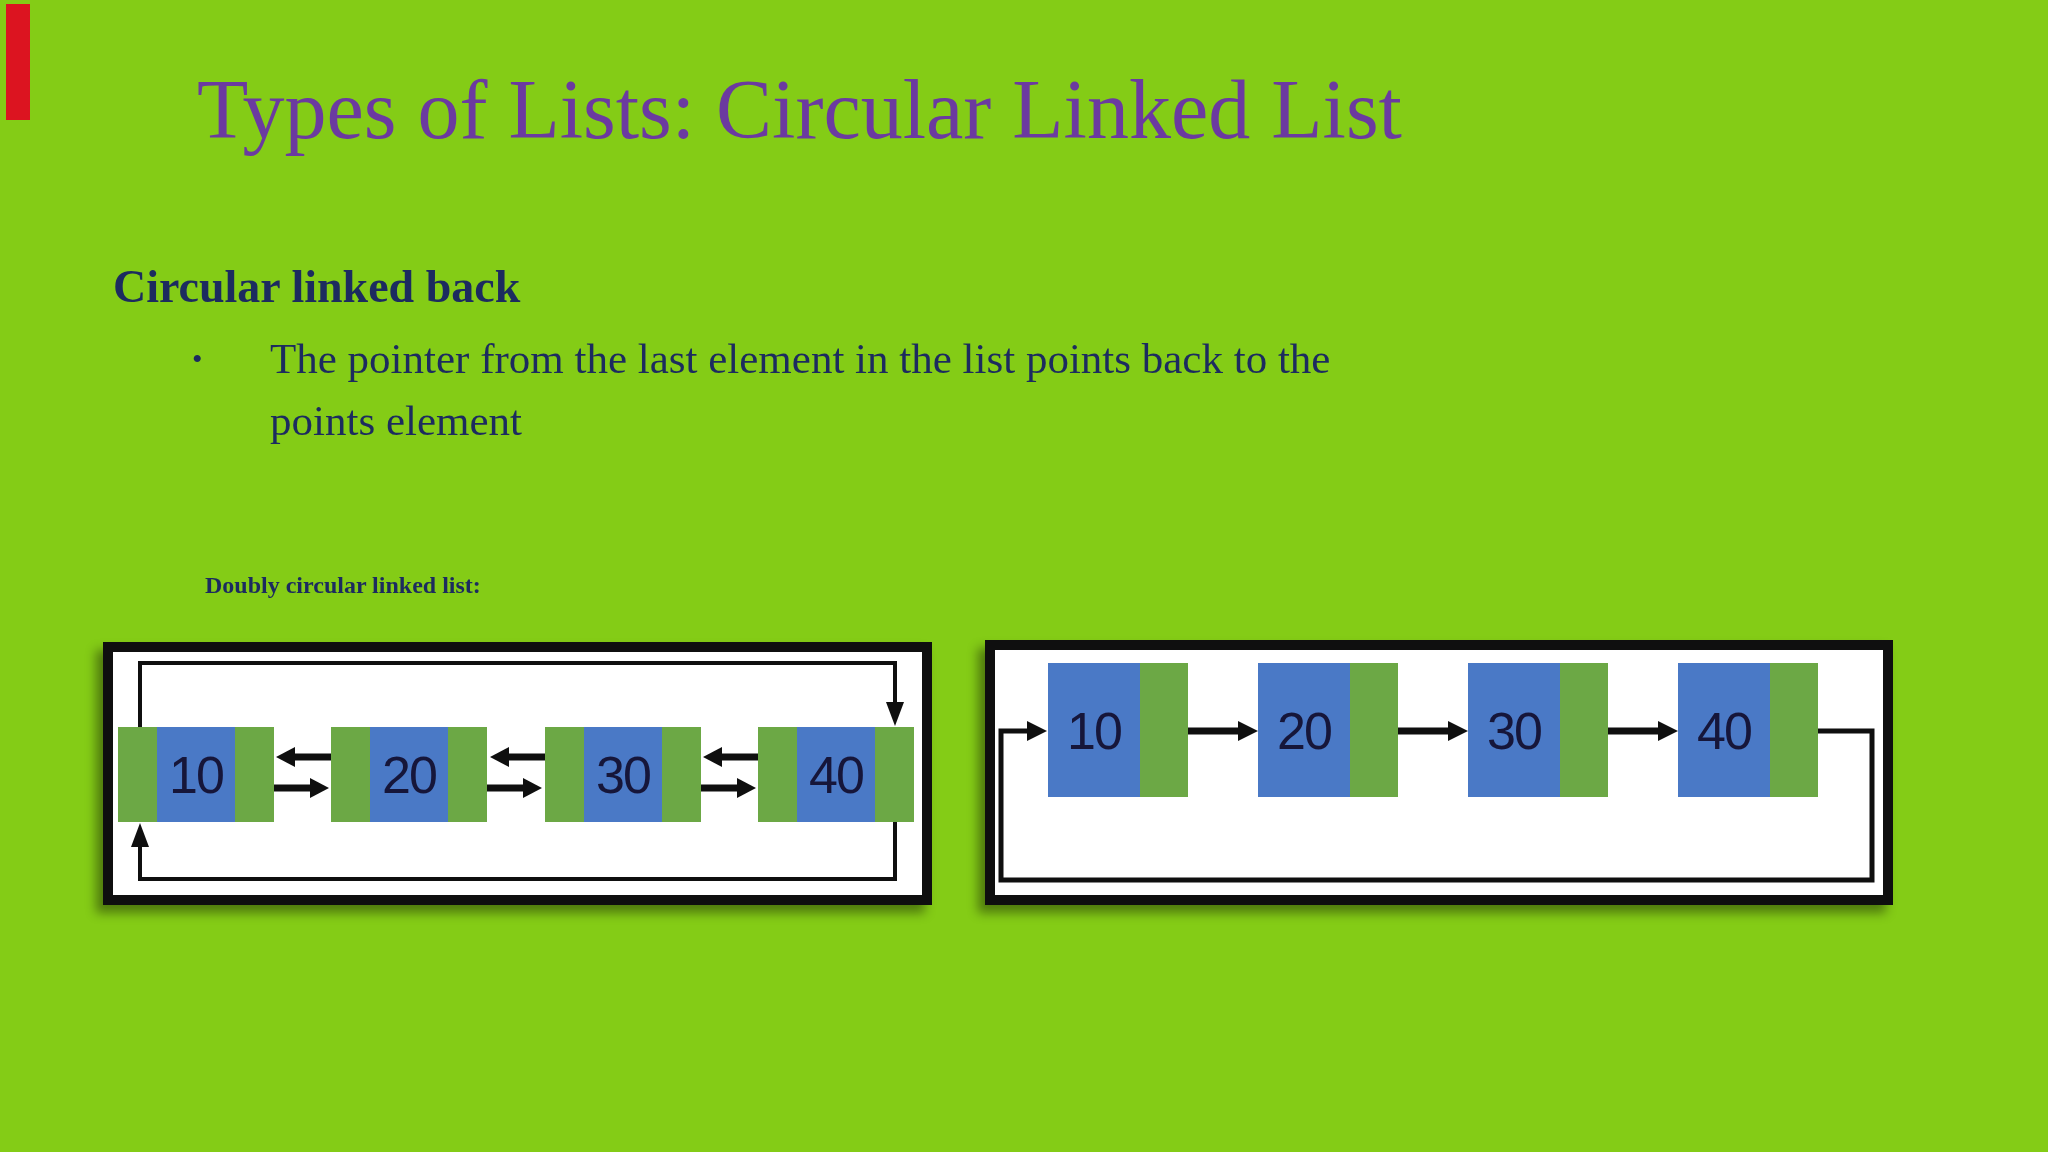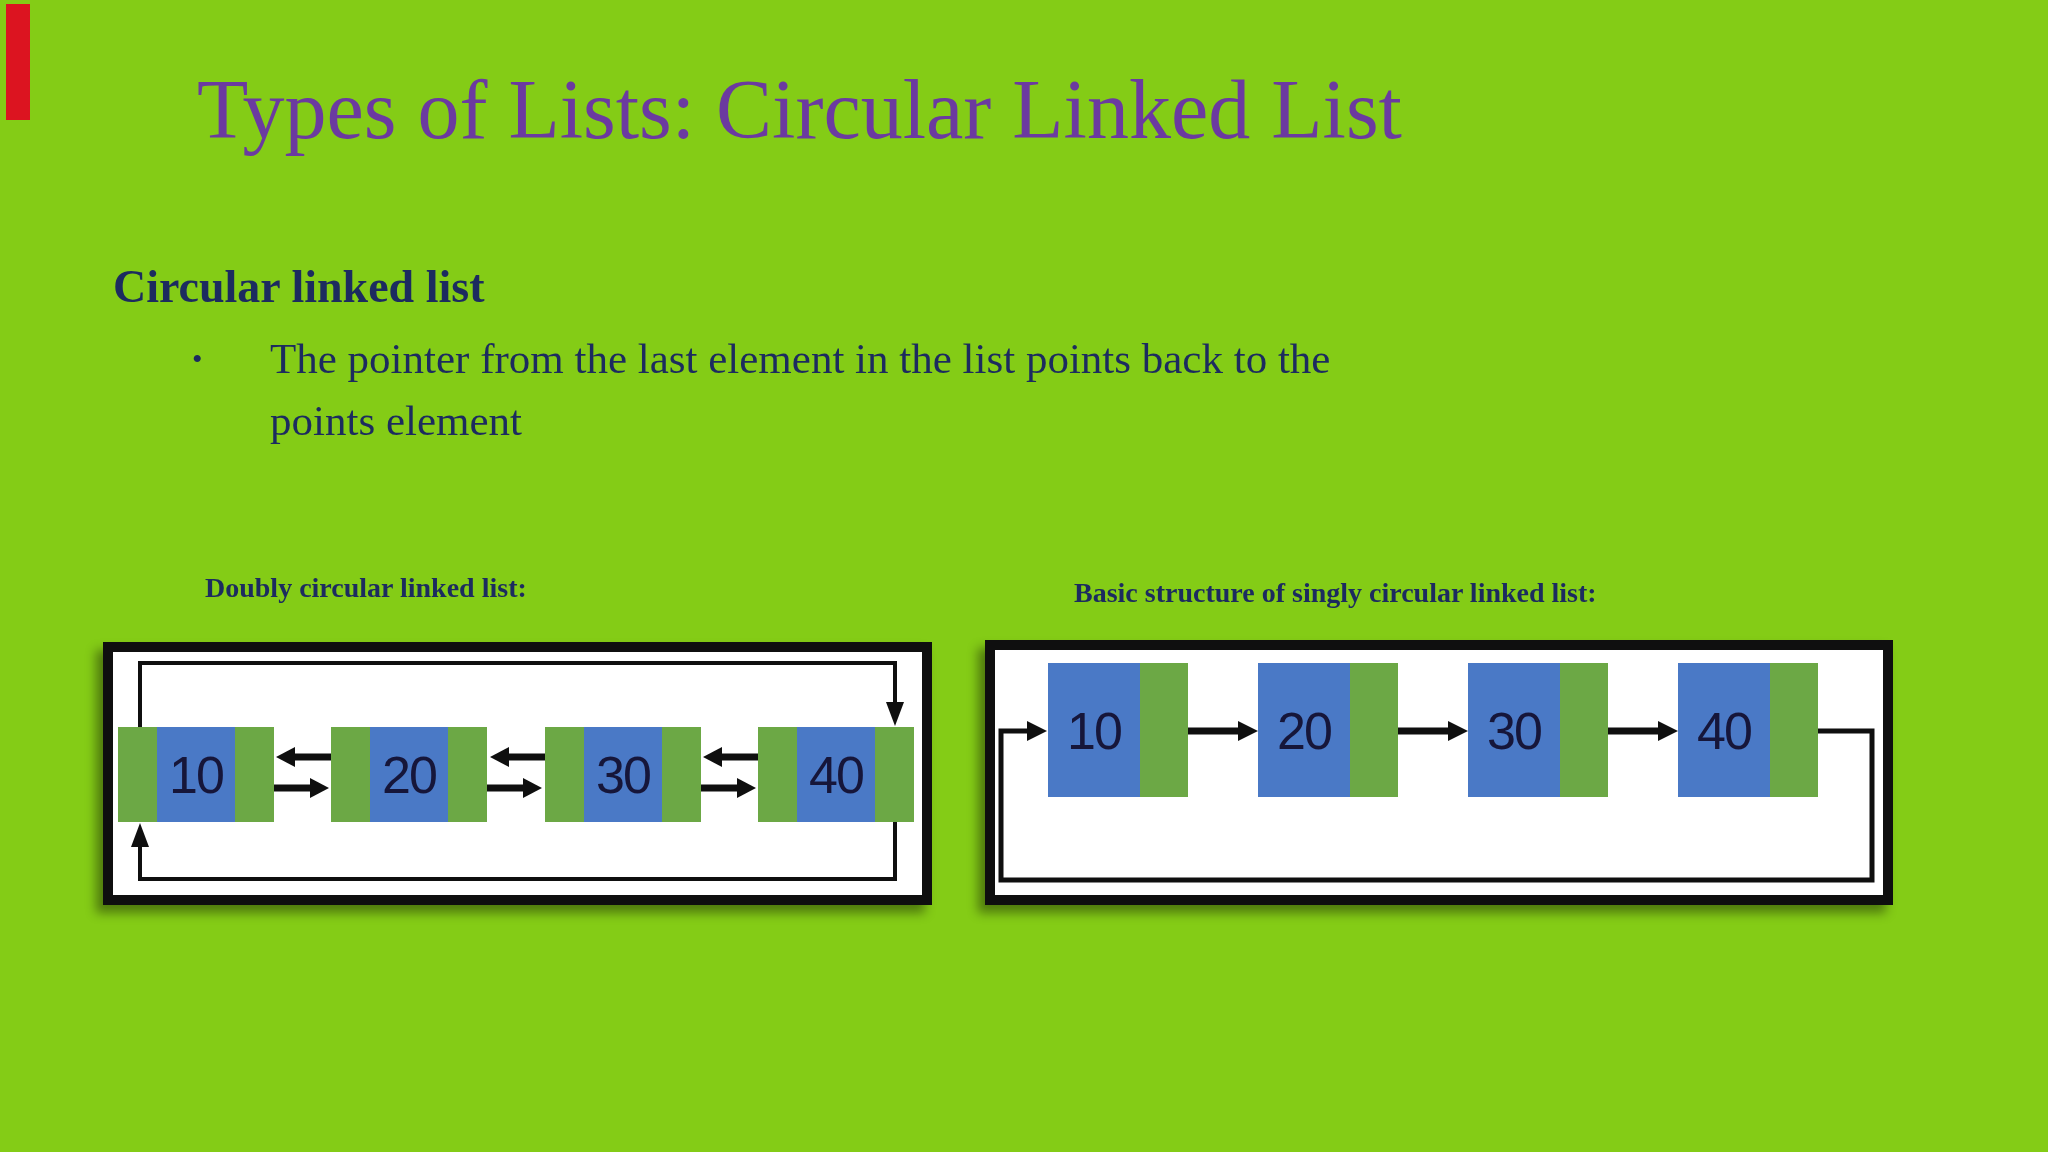--- a/index.html
+++ b/index.html
@@ -28,21 +28,21 @@
     position:absolute;left:192px;top:328px;
     display:flex;align-items:flex-start;
     color:#1c2b5f;font-size:43px;line-height:1.45;
   }
   .bullet .marker{
     font-size:30px;line-height:1;padding-top:16px;width:38px;flex:0 0 38px;
   }
   .bullet .lines{max-width:1280px;margin-left:40px;}
   .diagram-label{
     position:absolute;
-    font-size:28px;font-weight:700;color:#1c2b5f;white-space:nowrap;
+    font-size:24px;font-weight:700;color:#1c2b5f;white-space:nowrap;
   }
   .label-doubly{left:205px;top:572px;}
   .label-singly{left:1074px;top:577px;}
   .diagram-box{
     position:absolute;background:#ffffff;
     border:10px solid #0f0f0f;
     box-shadow:-7px 8px 10px rgba(0,0,0,0.40);
   }
   .box-doubly{left:103px;top:642px;width:809px;height:243px;}
   .box-singly{left:985px;top:640px;width:888px;height:245px;}
@@ -54,32 +54,31 @@
 </style>
 </head>
 <body>
 
 <div class="slide">
 
   <div class="red-bar"></div>
 
   <div class="title">Types of Lists: Circular Linked List</div>
 
-  <div class="heading">Circular linked list</div>
+  <div class="heading">Circular linked back</div>
 
   <div class="bullet">
     <span class="marker">•</span>
     <span class="lines">
       <span>The pointer from the last element in the list points back to the</span><br>
       <span>points element</span>
     </span>
   </div>
 
   <div class="diagram-label label-doubly">Doubly circular linked list:</div>
-  <div class="diagram-label label-singly">Basic structure of singly circular linked list:</div>
 
   <div class="diagram-box box-doubly">
     <svg width="809" height="243" viewBox="0 0 809 243">
 
       <g stroke="#0f0f0f" stroke-width="4" fill="none">
         <path d="M27,75 L27,11 L782,11 L782,52"></path>
       </g>
       <polygon fill="#0f0f0f" points="782,74 773,50 791,50"></polygon>
 
       <g stroke="#0f0f0f" stroke-width="4" fill="none">

